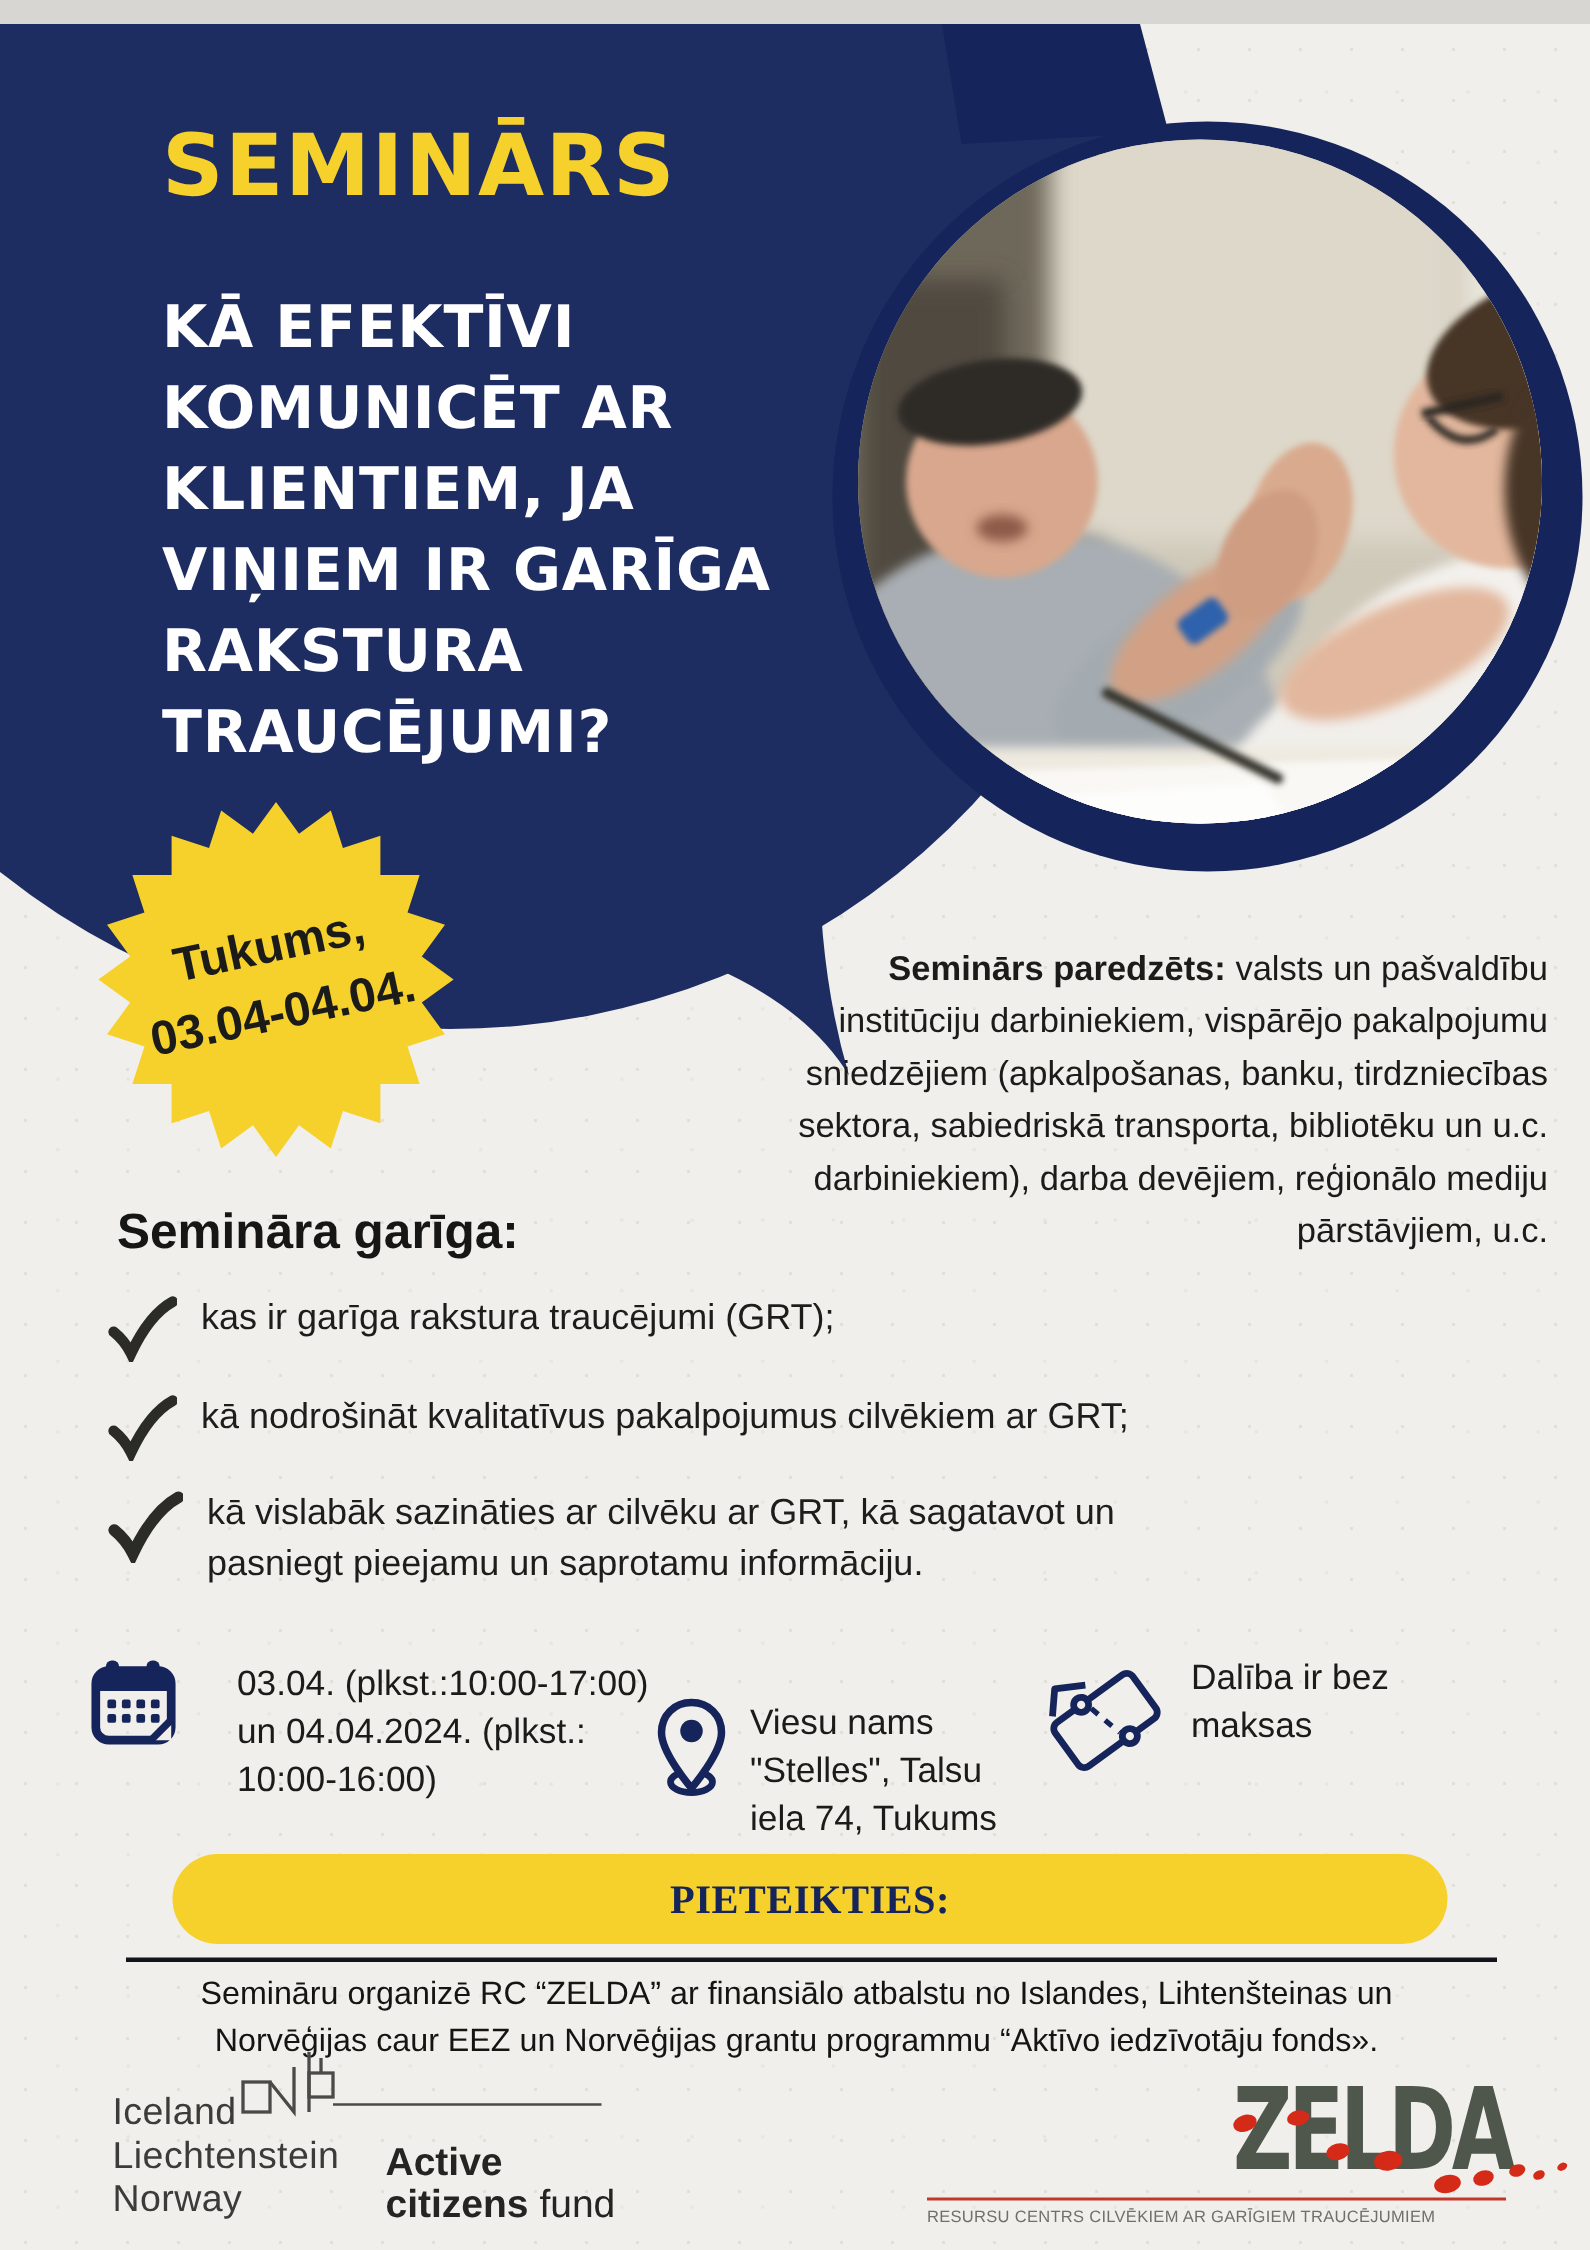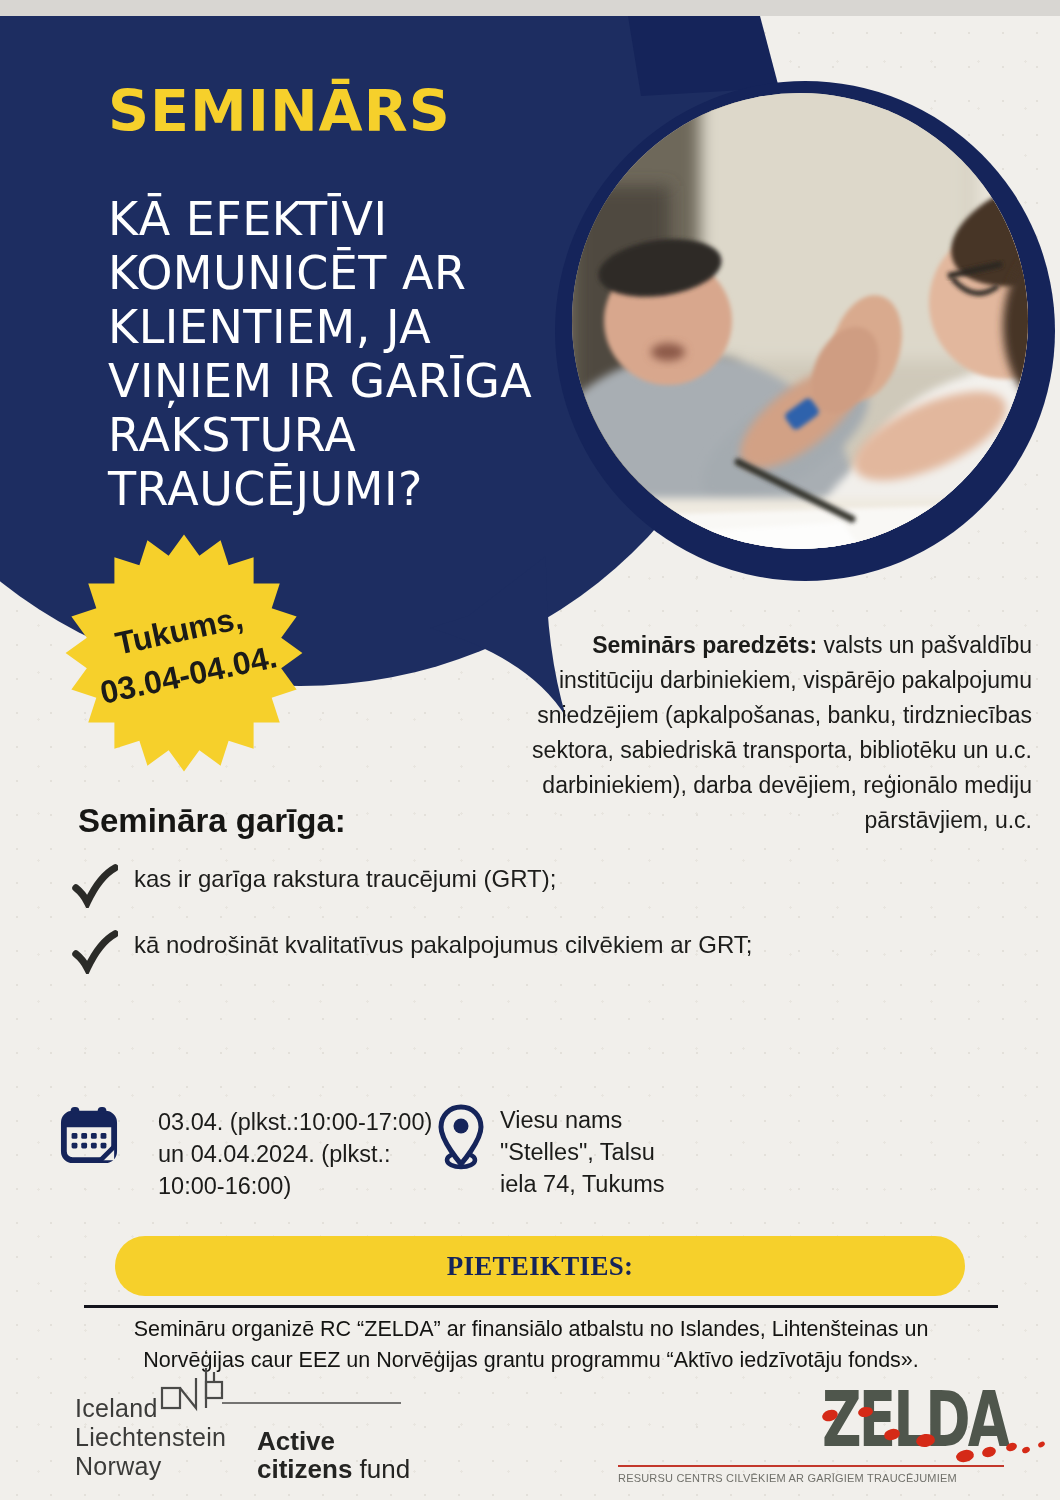--- a/index.html
+++ b/index.html
@@ -20,21 +20,21 @@
 
   .kicker{
     left:108px; top:62px;
     font-family:"DejaVu Sans",sans-serif;
     font-weight:800; font-size:57px; letter-spacing:1px;
     color:#f6d02b;
   }
   .heading{
     left:108px; top:176px; width:600px; margin:0;
     font-family:"DejaVu Sans",sans-serif;
-    font-weight:400; font-size:46px; line-height:54px; letter-spacing:.5px;
+    font-weight:700; font-size:39px; line-height:54px; letter-spacing:.5px;
     color:#ffffff; white-space:pre-line;
   }
 
   .badge{left:64px; top:517px; width:240px; height:240px;}
   .badge svg{position:absolute;left:0;top:0;width:240px;height:240px;}
   .badge-text{
     position:absolute; inset:0; display:flex; flex-direction:column;
     align-items:center; justify-content:center; gap:8px;
     transform:rotate(-12deg);
     font-weight:700; font-size:32px; color:#1b1b19; text-align:center;
@@ -53,21 +53,21 @@
   }
 
   .topic{left:72px; width:880px; display:flex; align-items:flex-start; gap:16px;}
   .topic-1{top:846px;} .topic-2{top:912px;} .topic-3{top:976px;}
   .topic svg{flex:0 0 auto; margin-top:2px;}
   .topic-text{font-size:24px; line-height:34px; white-space:pre-line; color:#1d1d1b;}
 
   .detail{display:flex; align-items:flex-start; gap:16px;}
   .detail-text{font-size:23.5px; line-height:32px; white-space:pre-line; color:#1b1b19;}
   .detail-date{left:60px; top:1090px; width:390px;gap:40px;}
-  .detail-venue{left:438px; top:1088px; width:260px;}
+  .detail-venue{left:438px; top:1116px; width:260px;}
   .detail-fee{left:696px; top:1086px; width:260px;}
 
   .cta{
     left:115px; top:1220px; width:850px; height:60px;
     background:#f6d02b; border-radius:31px;
     display:flex; align-items:center; justify-content:center; gap:14px;
     font-weight:700; font-size:27px; letter-spacing:.3px; color:#15245a;font-family:Liberation Serif, serif;
   }
   .divider{left:84px; top:1289px; width:914px; height:3px; background:#14141c;}
   .note{
@@ -189,20 +189,27 @@
     <svg width="46" height="44" viewBox="0 0 48 44">
       <path d="M4,24 C9,28 13,33 16,39 C24,22 34,9 45,3" stroke="#2b2b28" stroke-width="7.5" fill="none" stroke-linecap="round"></path>
     </svg>
     <span class="topic-text">kā nodrošināt kvalitatīvus pakalpojumus cilvēkiem ar GRT;</span>
   </div>
   <div class="abs topic topic-1">
     <svg width="46" height="44" viewBox="0 0 48 44">
       <path d="M4,24 C9,28 13,33 16,39 C24,22 34,9 45,3" stroke="#2b2b28" stroke-width="7.5" fill="none" stroke-linecap="round"></path>
     </svg>
     <span class="topic-text">kas ir garīga rakstura traucējumi (GRT);</span>
+  </div>
+  <div class="abs topic topic-3">
+    <svg width="50" height="48" viewBox="0 0 48 44">
+      <path d="M4,24 C9,28 13,33 16,39 C24,22 34,9 45,3" stroke="#2b2b28" stroke-width="7.5" fill="none" stroke-linecap="round"></path>
+    </svg>
+    <span class="topic-text">kā vislabāk sazināties ar cilvēku ar GRT, kā sagatavot un
+pasniegt pieejamu un saprotamu informāciju.</span>
   </div>
 
   <div class="abs detail detail-date">
     <svg width="58" height="58" viewBox="0 0 60 60">
       <rect x="11" y="1" width="9" height="15" rx="4" fill="#15245a"></rect>
       <rect x="39" y="1" width="9" height="15" rx="4" fill="#15245a"></rect>
       <rect x="4" y="8" width="52" height="48" rx="9" fill="none" stroke="#15245a" stroke-width="6"></rect>
       <path d="M4,17 q0,-9 9,-9 h34 q9,0 9,9 v5 H4 Z" fill="#15245a"></path>
       <g fill="#15245a">
         <rect x="12" y="28" width="6" height="6" rx="1.5"></rect>
@@ -226,20 +233,33 @@
     <svg width="46" height="66" viewBox="0 0 46 66">
       <ellipse cx="23" cy="56" rx="14" ry="7" fill="none" stroke="#15245a" stroke-width="4.5"></ellipse>
       <path d="M23,3 C11.5,3 3,11.5 3,23 C3,37 23,60 23,60 C23,60 43,37 43,23 C43,11.5 34.5,3 23,3 Z" fill="#f1efeb" stroke="#15245a" stroke-width="5" stroke-linejoin="round"></path>
       <circle cx="23" cy="22" r="7.5" fill="#15245a"></circle>
     </svg>
     <span class="detail-text">Viesu nams
 "Stelles", Talsu
 iela 74, Tukums</span>
   </div>
 
+  <div class="abs detail detail-fee">
+    <svg width="82" height="86" viewBox="0 0 82 86">
+      <g transform="rotate(-36 41 45)">
+        <path d="M14,22 L26,8 L44,18" fill="none" stroke="#15245a" stroke-width="4.5" stroke-linejoin="round"></path>
+        <rect x="9" y="27" width="64" height="36" rx="5" fill="#f1efeb" stroke="#15245a" stroke-width="4.5"></rect>
+        <circle cx="34" cy="27" r="5" fill="#f1efeb" stroke="#15245a" stroke-width="4.5"></circle>
+        <circle cx="48" cy="63" r="5" fill="#f1efeb" stroke="#15245a" stroke-width="4.5"></circle>
+        <line x1="38" y1="33" x2="44" y2="57" stroke="#15245a" stroke-width="3.5" stroke-dasharray="6 6"></line>
+      </g>
+    </svg>
+    <span class="detail-text">Dalība ir bez
+maksas</span>
+  </div>
 
   <div class="abs cta">
     <span>PIETEIKTIES:</span>
   </div>
 
   <div class="abs divider"></div>
   <p class="abs note">Semināru organizē RC “ZELDA” ar finansiālo atbalstu no Islandes, Lihtenšteinas un
 Norvēģijas caur EEZ un Norvēģijas grantu programmu “Aktīvo iedzīvotāju fonds».</p>
 
   <div class="abs countries">Iceland

